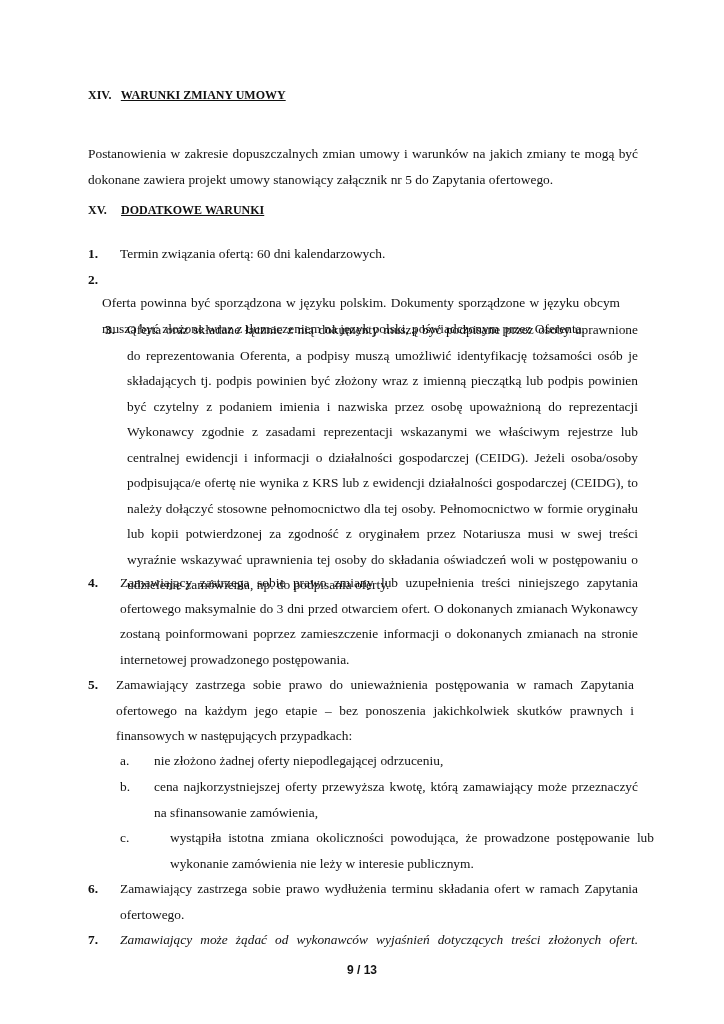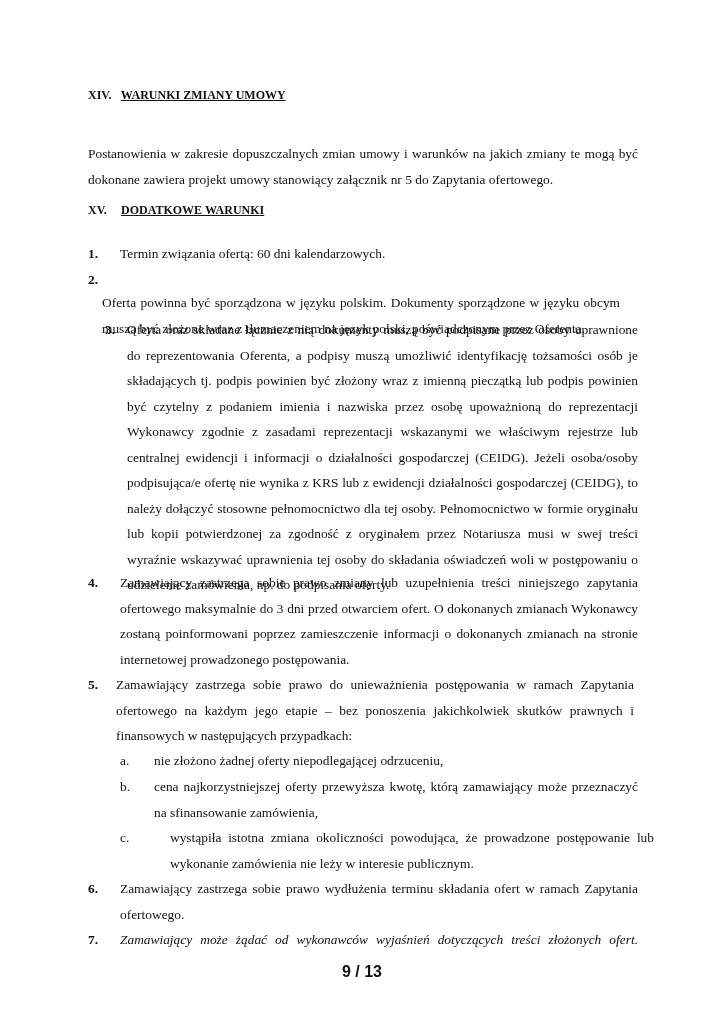--- a/index.html
+++ b/index.html
@@ -21,21 +21,21 @@
     .para b { font-weight: normal; }
     .item { position: absolute; line-height: 25.5px; }
     .item .num { position: absolute; font-weight: bold; }
     .item .txt { position: absolute; text-align: justify; text-align-last: left; }
     .item .txt.justify-all { text-align-last: justify; }
     .sub { position: absolute; line-height: 25.5px; }
     .sub .num { position: absolute; }
     .sub .txt { position: absolute; text-align: justify; text-align-last: left; }
     .footer {
       position: absolute; left: 0; width: 724px; top: 963px; text-align: center;
-      font-family: "Liberation Sans", sans-serif; font-weight: bold; font-size: 16px;
+      font-family: "Liberation Sans", sans-serif; font-weight: bold; font-size: 12px;
     }
   </style>
 </head>
 <body>
 
 <div class="page">
 
   <div class="heading" style="top:88px;">
     <span class="roman">XIV.</span>
     <span class="title">WARUNKI ZMIANY UMOWY</span>

